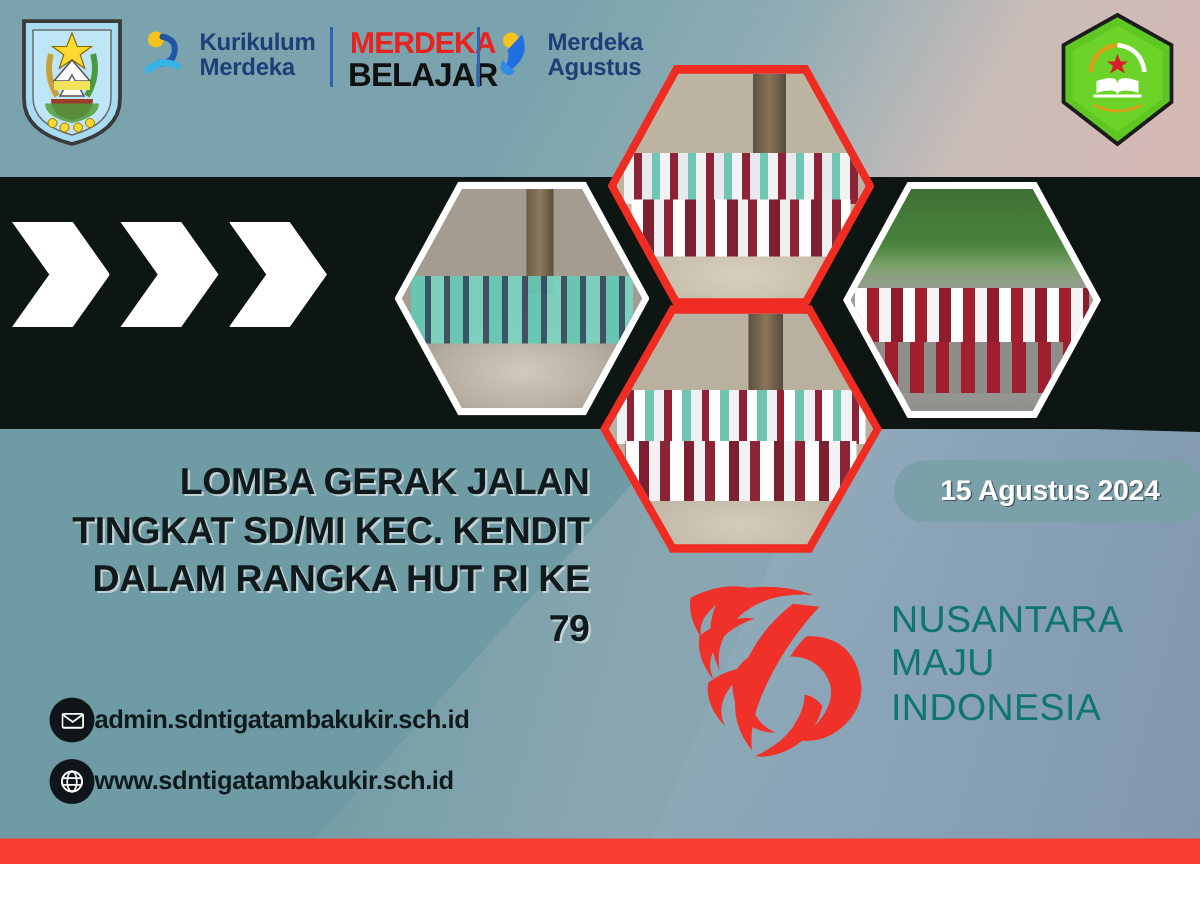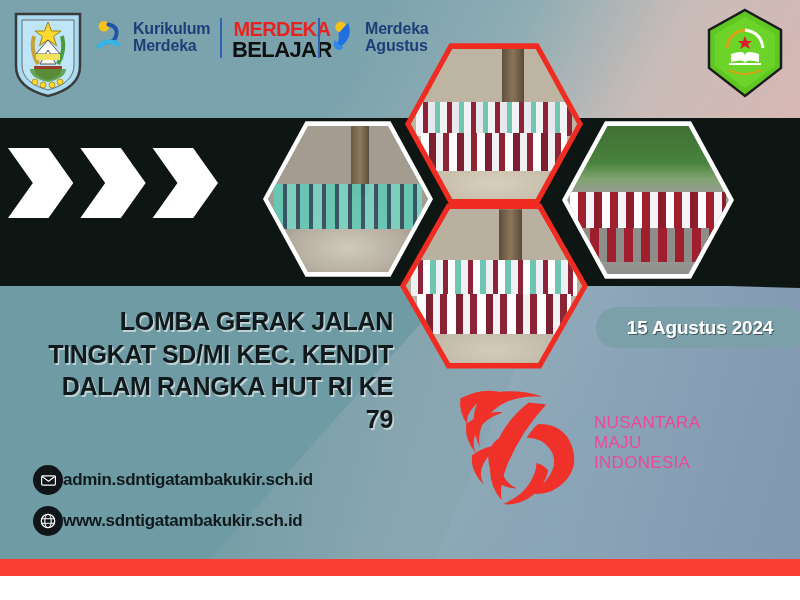--- a/index.html
+++ b/index.html
@@ -235,21 +235,21 @@
     text-shadow:1px 1px 0 rgba(0,0,0,.45);
   }
 
   
   .hut-wrap {
     position:absolute; left:452px; top:378px; width:330px; height:130px;
     display:flex; align-items:center; gap:14px;
   }
   .hut-mark { width:128px; height:125px; flex:none; }
   .hut-text {
-    font-size:17px; line-height:1.17; color:#ec4899; letter-spacing:.3px;
+    font-size:25px; line-height:1.17; color:#0f766e; letter-spacing:.3px;
   }
 
   
   .red-strip {
     position:absolute; left:0; top:559px; width:800px; height:17px;
     background:#f93e33;
   }
   .white-strip {
     position:absolute; left:0; top:576px; width:800px; height:24px;
     background:#ffffff;

